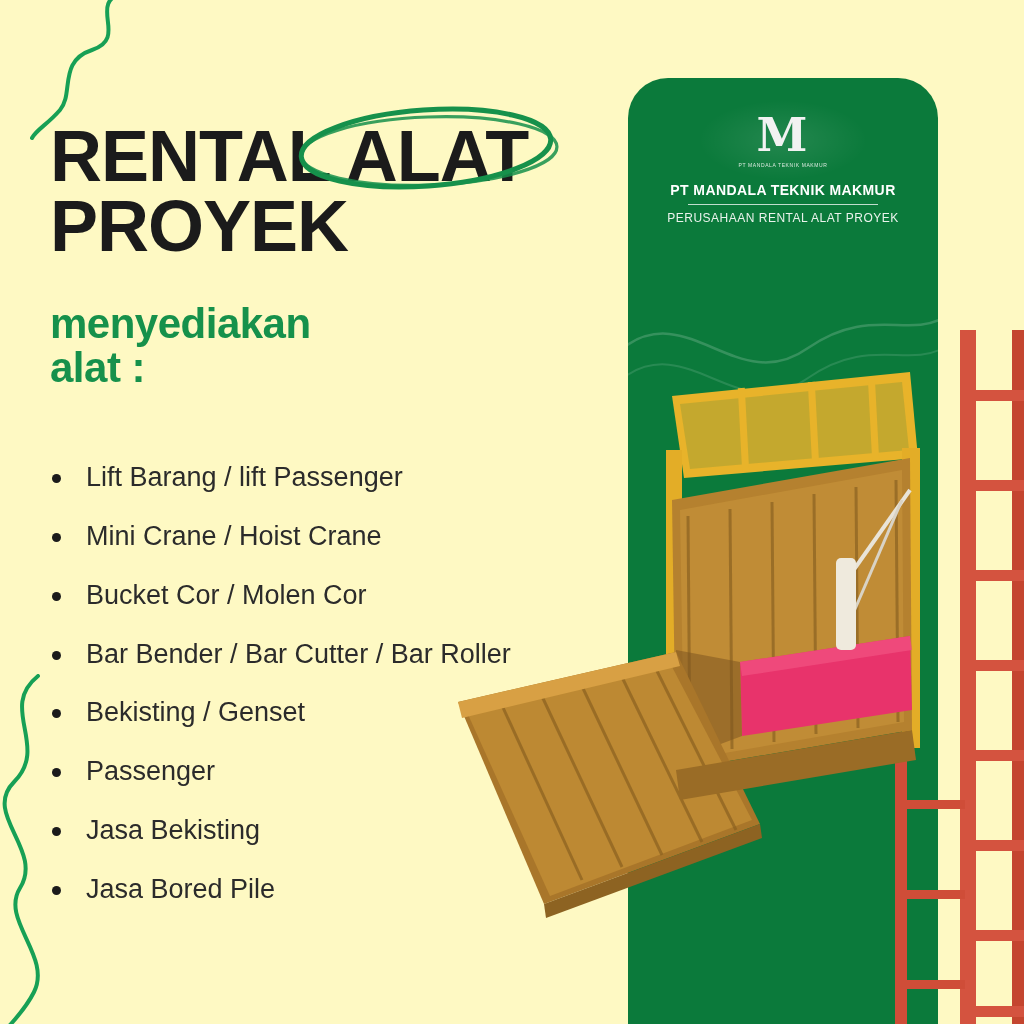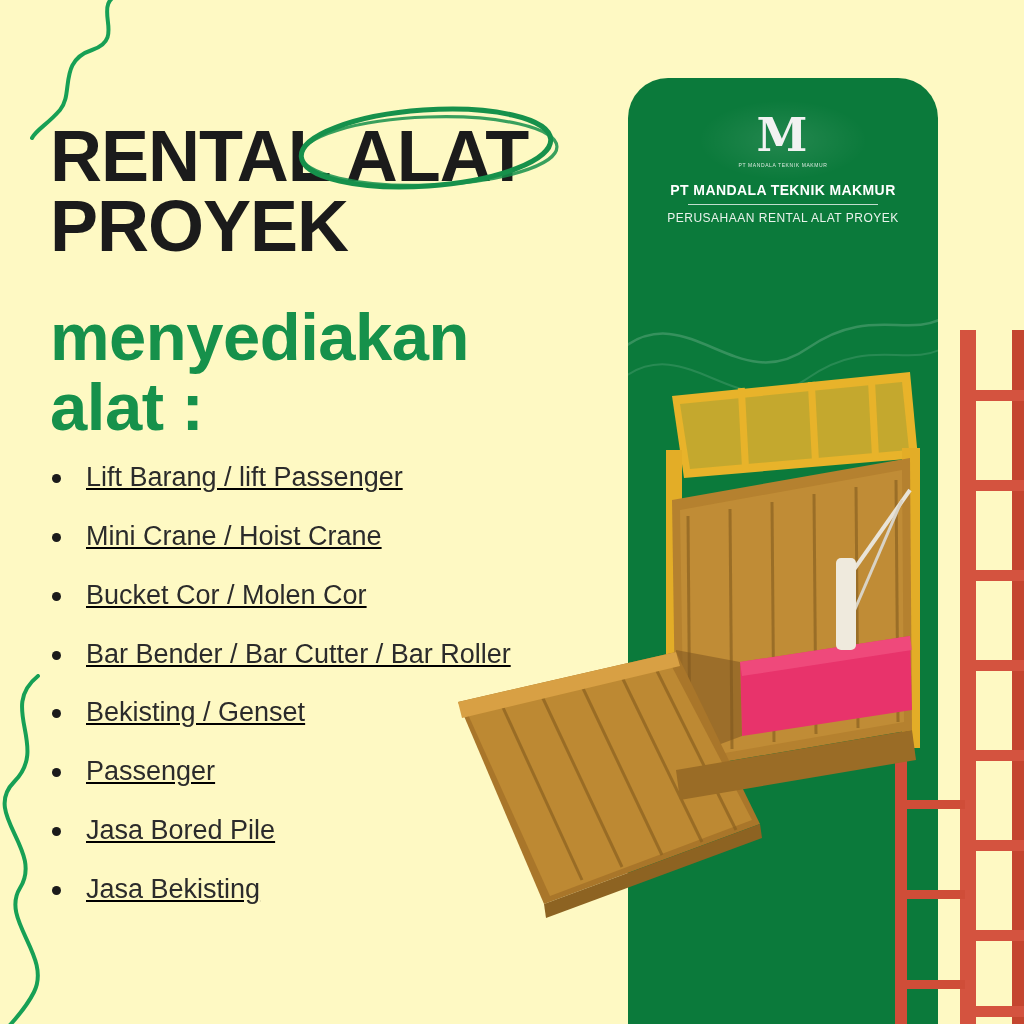--- a/index.html
+++ b/index.html
@@ -38,34 +38,33 @@
   .ellipse {
     position: absolute;
     left: 293px; top: 104px;
     width: 270px; height: 88px;
     pointer-events: none;
   }
   .sub {
     position: absolute;
     left: 50px; top: 302px;
     width: 600px;
-    font-size: 67px;
+    font-size: 42px;
     font-weight: bold;
     line-height: 1.04;
     color: #16914b;
     letter-spacing: -0.5px;
   }
 
   
   .list {
     position: absolute;
     left: 48px; top: 462px;
     width: 600px;
     list-style: none;
-    text-decoration: underline;
   }
   .list li {
     position: relative;
     padding-left: 38px;
     font-size: 27px;
     color: #2b2b2b;
     line-height: 1.18;
     margin-bottom: 27px;
     white-space: nowrap;
   }
@@ -160,22 +159,22 @@
     <div>alat :</div>
   </div>
 
   <ul class="list">
     <li>Lift Barang / lift Passenger</li>
     <li>Mini Crane / Hoist Crane</li>
     <li>Bucket Cor / Molen Cor</li>
     <li>Bar Bender / Bar Cutter / Bar Roller</li>
     <li>Bekisting / Genset</li>
     <li>Passenger</li>
+    <li>Jasa Bekisting</li>
     <li>Jasa Bored Pile</li>
-    <li>Jasa Bekisting</li>
   </ul>
 
   <div class="panel">
     <svg class="panel-wave" width="310" height="220" viewBox="0 0 310 220">
       <path d="M-5 70 C 60 20, 110 120, 180 70 C 240 28, 280 60, 315 40" fill="none" stroke="#ffffff" stroke-width="2.5" opacity=".5"></path>
       <path d="M-5 100 C 60 52, 110 150, 180 100 C 240 58, 280 90, 315 70" fill="none" stroke="#ffffff" stroke-width="2" opacity=".35"></path>
     </svg>
 
     <div class="logo-badge">
       <div class="logo-mark">M</div>

